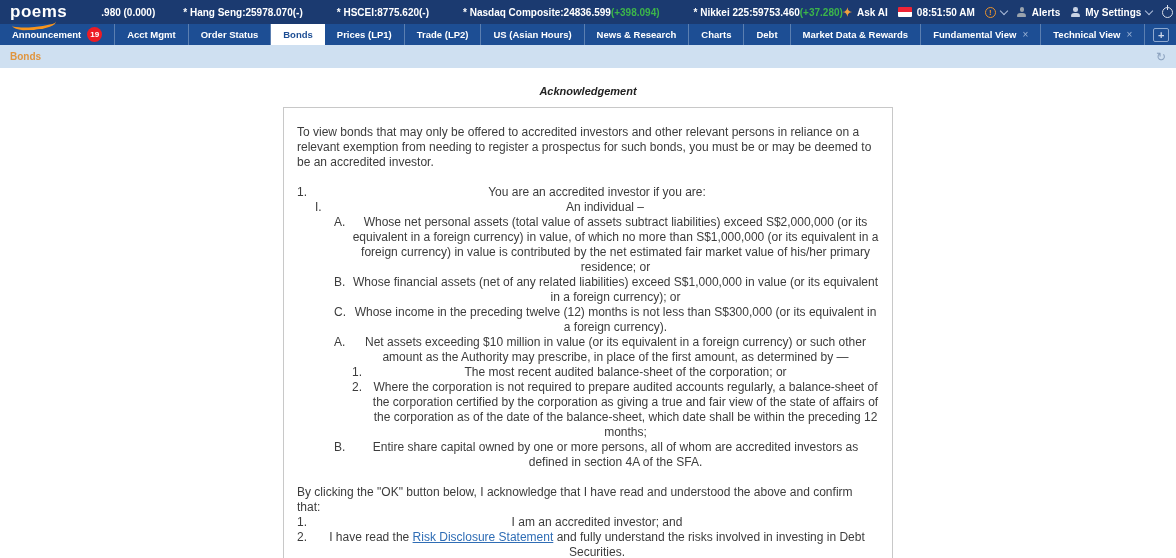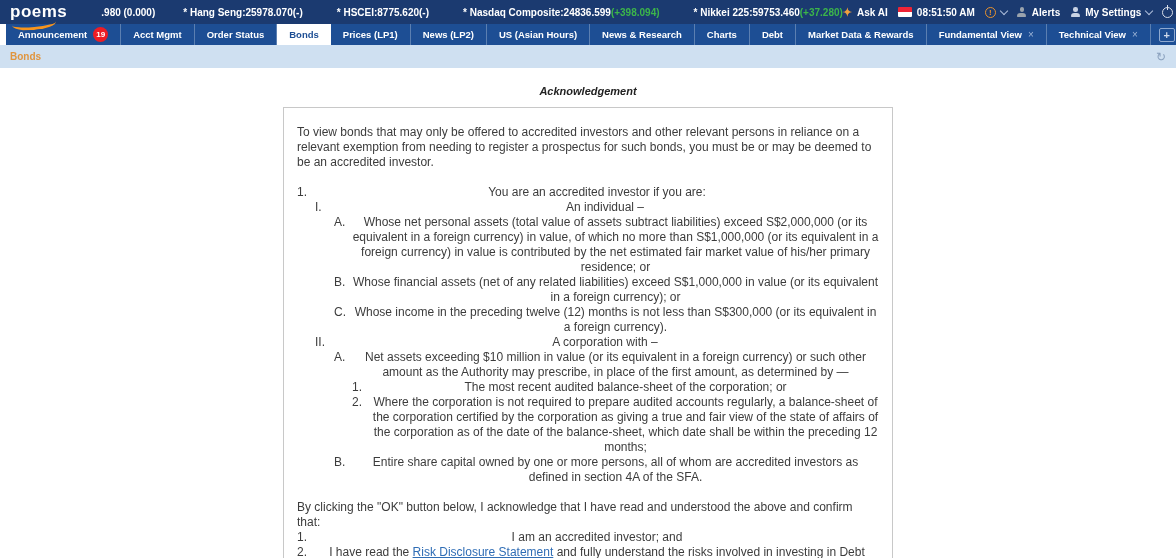--- a/index.html
+++ b/index.html
@@ -20,21 +20,21 @@
   .person { width:10px; height:10px; position:relative; display:inline-block; }
   .person::before { content:''; position:absolute; top:0; left:3px; width:4.5px; height:4.5px; border-radius:50%; background:currentColor; }
   .person::after { content:''; position:absolute; bottom:0; left:0.5px; width:9px; height:4.5px; border-radius:5px 5px 1px 1px; background:currentColor; }
   .alerts-person { color:#9aa3ad; }
   .settings-person { color:#c8d2e4; }
   .power { width:11px; height:11px; border:1.5px solid #d8dee9; border-radius:50%; position:relative; display:inline-block; }
   .power::after { content:''; position:absolute; left:3.2px; top:-3px; width:1.6px; height:5px; background:#d8dee9; }
   .tb-item { display:inline-flex; align-items:center; gap:5px; }
 
   
-  .navbar { height:21px; background:#1d4e94; display:flex; align-items:stretch; color:#fff; font-size:9.5px; font-weight:bold; white-space:nowrap;margin-left:6px; }
+  .navbar { height:21px; background:#1d4e94; display:flex; align-items:stretch; color:#fff; font-size:9.5px; font-weight:bold; white-space:nowrap; }
   .tab { display:flex; align-items:center; padding:0 12px; border-right:1px solid rgba(255,255,255,.28); cursor:pointer; gap:6px; }
   .tab.active { background:#ffffff; color:#1d4e94; border-right:none; }
   .badge { background:#ed1c24; color:#fff; min-width:15px; height:15px; border-radius:8px; font-size:8px; display:inline-flex; align-items:center; justify-content:center; padding:0 3px; }
   .tab-close { color:#9db4d6; font-weight:normal; font-size:10px; }
   .add-tab { align-self:center; margin-left:8px; width:16px; height:14px; border:1px solid #8fa9cf; border-radius:2px; display:flex; align-items:center; justify-content:center; font-size:11px; color:#cfd9ea; cursor:pointer; }
 
   
   .subbar { height:23px; background:#cfe0f1; display:flex; align-items:center; justify-content:space-between; padding:0 10px; }
   .breadcrumb { color:#e0953f; font-size:10px; font-weight:bold; }
   .refresh { color:#8aa0bd; font-size:12px; cursor:pointer; line-height:1; }
@@ -131,21 +131,21 @@
   <div class="tab">
       <span>Order Status</span>
     </div>
   <div class="tab active">
       <span>Bonds</span>
     </div>
   <div class="tab">
       <span>Prices (LP1)</span>
     </div>
   <div class="tab">
-      <span>News (LP2)</span>
+      <span>Trade (LP2)</span>
     </div>
   <div class="tab">
       <span>US (Asian Hours)</span>
     </div>
   <div class="tab">
       <span>News &amp; Research</span>
     </div>
   <div class="tab">
       <span>Charts</span>
     </div>
@@ -191,24 +191,20 @@
       <span class="m">A.</span>
       <div class="t">Whose net personal assets (total value of assets subtract liabilities) exceed S$2,000,000 (or its equivalent in a foreign currency) in value, of which no more than S$1,000,000 (or its equivalent in a foreign currency) in value is contributed by the net estimated fair market value of his/her primary residence; or</div>
     </div>
     <div class="row lv3">
       <span class="m">B.</span>
       <div class="t">Whose financial assets (net of any related liabilities) exceed S$1,000,000 in value (or its equivalent in a foreign currency); or</div>
     </div>
     <div class="row lv3">
       <span class="m">C.</span>
       <div class="t">Whose income in the preceding twelve (12) months is not less than S$300,000 (or its equivalent in a foreign currency).</div>
-    </div>
-    <div class="row lv2">
-      <span class="m">II.</span>
-      <div class="t">A corporation with –</div>
     </div>
     <div class="row lv3">
       <span class="m">A.</span>
       <div class="t">Net assets exceeding $10 million in value (or its equivalent in a foreign currency) or such other amount as the Authority may prescribe, in place of the first amount, as determined by —</div>
     </div>
     <div class="row lv4">
       <span class="m">1.</span>
       <div class="t">The most recent audited balance-sheet of the corporation; or</div>
     </div>
     <div class="row lv4">

